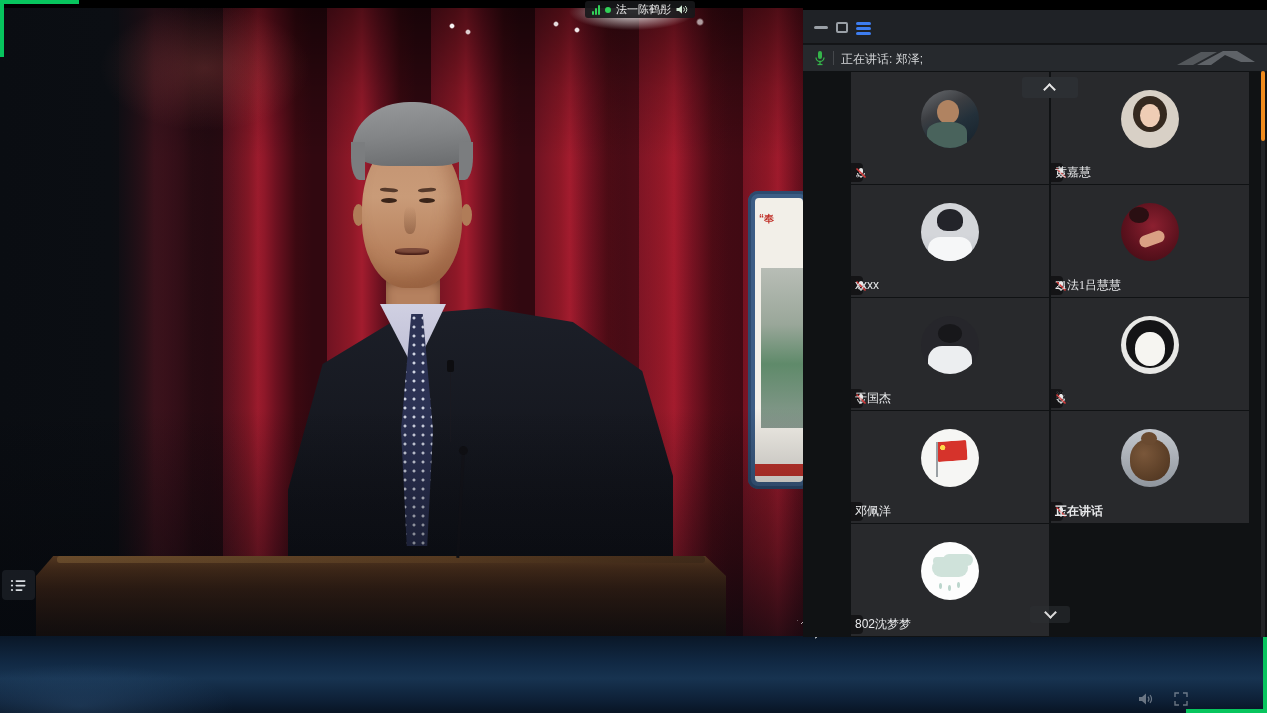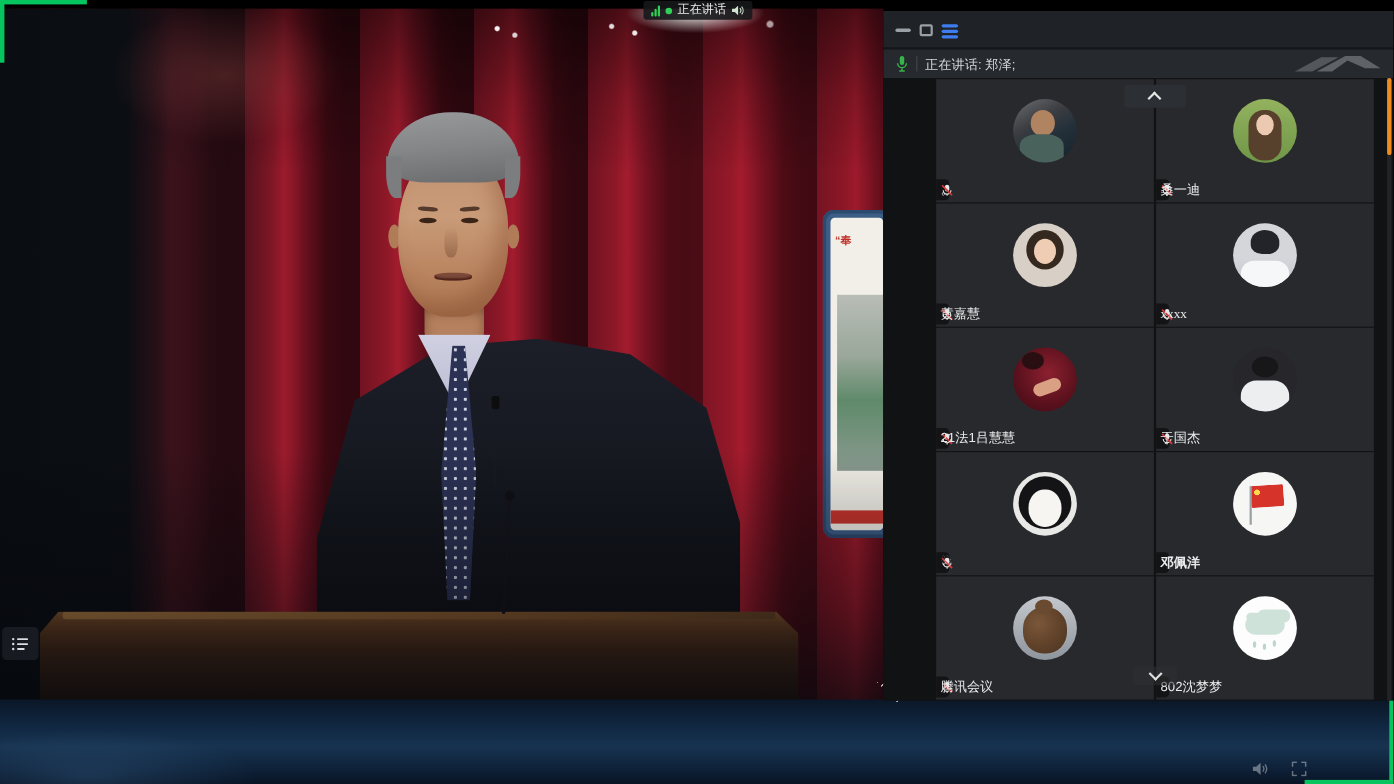--- a/index.html
+++ b/index.html
@@ -246,21 +246,21 @@
     </svg>
   </div>
 
   <div id="status-pill">
     <span class="sig">
         <i></i>
         <i></i>
         <i></i>
       </span>
     <span class="rec-dot"></span>
-    <span class="app">正在讲话</span>
+    <span class="app">法一陈鹤彤</span>
     <svg width="12" height="11" viewBox="0 0 12 11">
       <polygon points="0.5,4 3,4 6,1.2 6,9.8 3,7 0.5,7" fill="#cfe6d2"></polygon>
       <path d="M7.6 3.4a3 3 0 0 1 0 4.2 M9.2 2a5.2 5.2 0 0 1 0 7" stroke="#cfe6d2" stroke-width="1" fill="none"></path>
     </svg>
   </div>
 
   <div id="panel">
     <div id="panel-titlebar">
       <div id="wc-min" class="wc"></div>
       <div id="wc-max" class="wc"></div>
@@ -296,34 +296,20 @@
                 <rect x="4" y="1" width="4" height="6" rx="2" fill="#e8e8e8"></rect>
                 <path d="M2.5 6a3.5 3.5 0 0 0 7 0" stroke="#e8e8e8" fill="none" stroke-width="1"></path>
                 <line x1="6" y1="9.5" x2="6" y2="11" stroke="#e8e8e8" stroke-width="1"></line>
                 <line x1="1.5" y1="1.5" x2="10.5" y2="10.5" stroke="#d43a3a" stroke-width="1.6"></line>
               </svg>
             </span>
           <span class="tag-name">。</span>
         </div>
       </div>
 
-      <div class="tile">
-        <div class="avatar" data-avatar="girl-grass"></div>
-        <div class="tag" data-muted="true">
-          <span class="tag-mic">
-              <svg width="12" height="12" viewBox="0 0 12 12">
-                <rect x="4" y="1" width="4" height="6" rx="2" fill="#e8e8e8"></rect>
-                <path d="M2.5 6a3.5 3.5 0 0 0 7 0" stroke="#e8e8e8" fill="none" stroke-width="1"></path>
-                <line x1="6" y1="9.5" x2="6" y2="11" stroke="#e8e8e8" stroke-width="1"></line>
-                <line x1="1.5" y1="1.5" x2="10.5" y2="10.5" stroke="#d43a3a" stroke-width="1.6"></line>
-              </svg>
-            </span>
-          <span class="tag-name">桑一迪</span>
-        </div>
-      </div>
 
       <div class="tile">
         <div class="avatar" data-avatar="girl-light"></div>
         <div class="tag" data-muted="true">
           <span class="tag-mic">
               <svg width="12" height="12" viewBox="0 0 12 12">
                 <rect x="4" y="1" width="4" height="6" rx="2" fill="#e8e8e8"></rect>
                 <path d="M2.5 6a3.5 3.5 0 0 0 7 0" stroke="#e8e8e8" fill="none" stroke-width="1"></path>
                 <line x1="6" y1="9.5" x2="6" y2="11" stroke="#e8e8e8" stroke-width="1"></line>
                 <line x1="1.5" y1="1.5" x2="10.5" y2="10.5" stroke="#d43a3a" stroke-width="1.6"></line>
@@ -405,21 +391,21 @@
         <div class="avatar" data-avatar="hair-bun"></div>
         <div class="tag" data-muted="true">
           <span class="tag-mic">
               <svg width="12" height="12" viewBox="0 0 12 12">
                 <rect x="4" y="1" width="4" height="6" rx="2" fill="#e8e8e8"></rect>
                 <path d="M2.5 6a3.5 3.5 0 0 0 7 0" stroke="#e8e8e8" fill="none" stroke-width="1"></path>
                 <line x1="6" y1="9.5" x2="6" y2="11" stroke="#e8e8e8" stroke-width="1"></line>
                 <line x1="1.5" y1="1.5" x2="10.5" y2="10.5" stroke="#d43a3a" stroke-width="1.6"></line>
               </svg>
             </span>
-          <span class="tag-name">腾讯会议</span>
+          <span class="tag-name">正在讲话</span>
         </div>
       </div>
 
       <div class="tile">
         <div class="avatar" data-avatar="rain-cloud"></div>
         <div class="tag" data-muted="false">
 
           <span class="tag-name">802沈梦梦</span>
         </div>
       </div>

